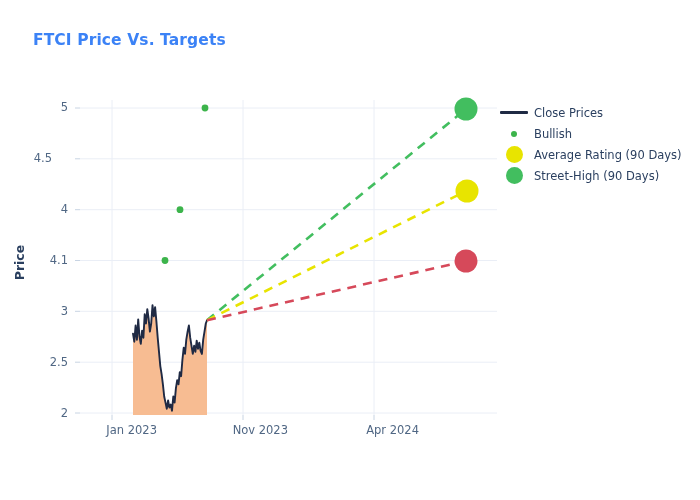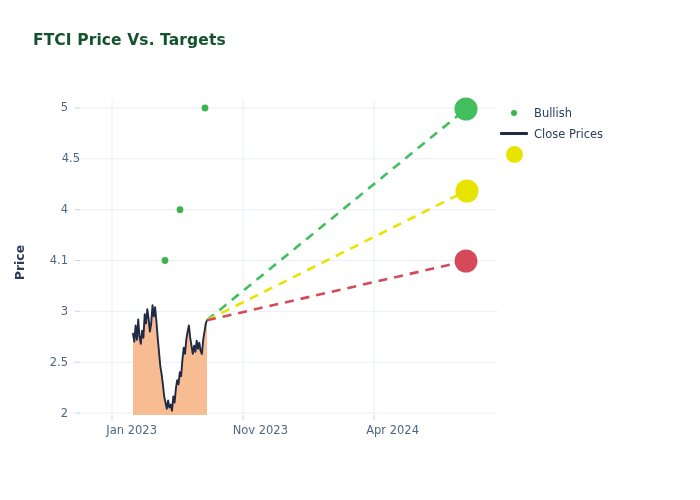--- a/index.html
+++ b/index.html
@@ -19,21 +19,21 @@
     width: 700px;
     height: 500px;
     background: #ffffff;
   }
   #chart-title {
     position: absolute;
     left: 33px;
     top: 31px;
     font-size: 15.5px;
     font-weight: 600;
-    color: #14532d;
+    color: #3b82f6;
     letter-spacing: 0.1px;
     white-space: nowrap;
   }
   #plot-svg {
     position: absolute;
     left: 0;
     top: 0;
   }
   .axis-title {
     position: absolute;
@@ -173,46 +173,53 @@
     <circle cx="165" cy="260.5" r="3.4" fill="#3cb44b"></circle>
     <circle cx="180" cy="209.7" r="3.4" fill="#3cb44b"></circle>
     <circle cx="205" cy="108.0" r="3.4" fill="#3cb44b"></circle>
 
     <circle cx="466" cy="109" r="11.5" fill="#42be5f"></circle>
     <circle cx="467" cy="191" r="11.5" fill="#e8e400"></circle>
     <circle cx="466" cy="261" r="11.5" fill="#d6495a"></circle>
   </svg>
 
   <div class="tick-label ytick" style="left:28px; top:100px;">5</div>
-  <div class="tick-label ytick" style="left:40px; top:151px;text-align:right;">4.5</div>
+  <div class="tick-label ytick" style="left:12px; top:151px;text-align:right;">4.5</div>
   <div class="tick-label ytick" style="left:28px; top:202px;">4</div>
   <div class="tick-label ytick" style="left:28px; top:253px;">4.1</div>
   <div class="tick-label ytick" style="left:28px; top:304px;">3</div>
   <div class="tick-label ytick" style="left:28px; top:355px;">2.5</div>
   <div class="tick-label ytick" style="left:28px; top:406px;">2</div>
 
   <div class="tick-label xtick" style="left:67px; top:423px;">Jan 2023</div>
   <div class="tick-label xtick" style="left:198px; top:423px;">Nov 2023</div>
   <div class="tick-label xtick" style="left:329px; top:423px;">Apr 2024</div>
 
   <div class="axis-title" id="y-axis-title">Price</div>
 
   <div id="legend">
     <div class="legend-item">
       <span class="legend-symbol">
+          <span class="sym-line"></span>
+        </span>
+      <span class="legend-label">Close Prices</span>
+    </div>
+    <div class="legend-item">
+      <span class="legend-symbol">
           <span class="sym-dot" style="width:6px;height:6px;background:#3cb44b;"></span>
         </span>
       <span class="legend-label">Bullish</span>
     </div>
     <div class="legend-item">
       <span class="legend-symbol">
-          <span class="sym-line"></span>
-        </span>
-      <span class="legend-label">Close Prices</span>
-    </div>
-    <div class="legend-item">
-      <span class="legend-symbol">
           <span class="sym-dot" style="width:17px;height:17px;background:#e8e400;"></span>
         </span>
+      <span class="legend-label">Average Rating (90 Days)</span>
+    </div>
+    <div class="legend-item">
+      <span class="legend-symbol">
+          <span class="sym-dot" style="width:17px;height:17px;background:#42be5f;"></span>
+        </span>
+      <span class="legend-label">Street-High (90 Days)</span>
     </div>
   </div>
 
 </div>
 
 </body></html>

